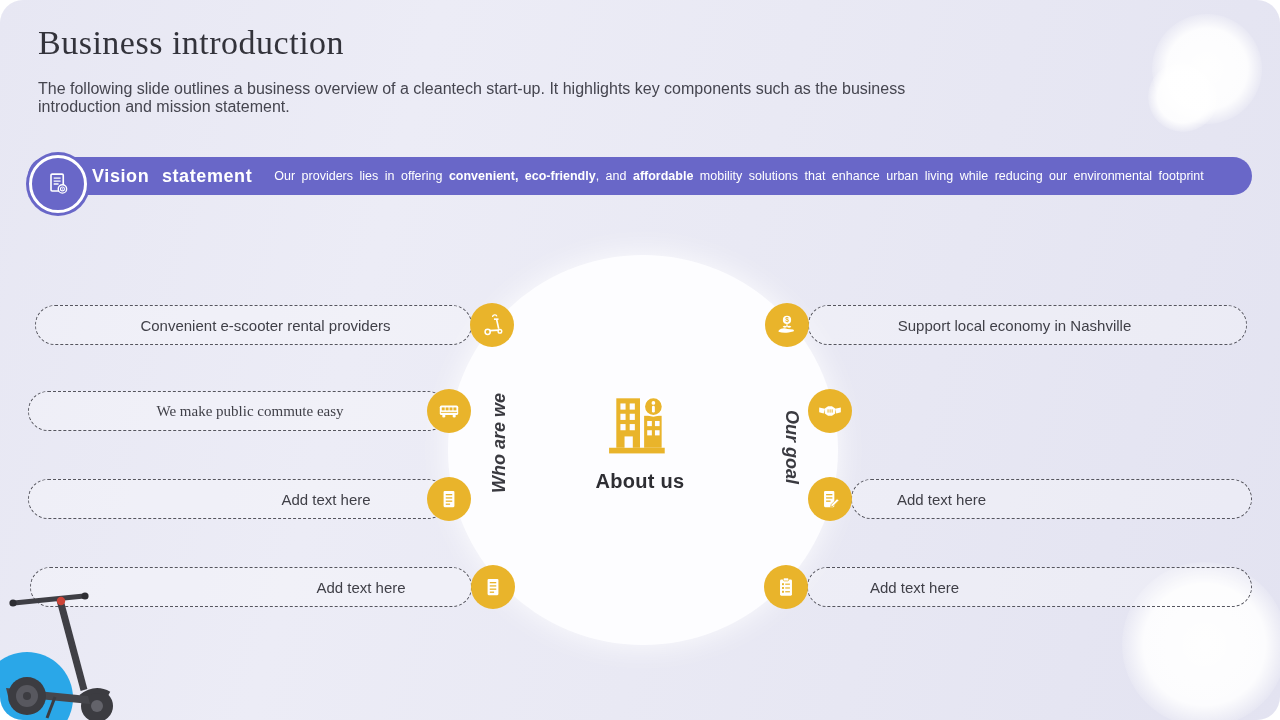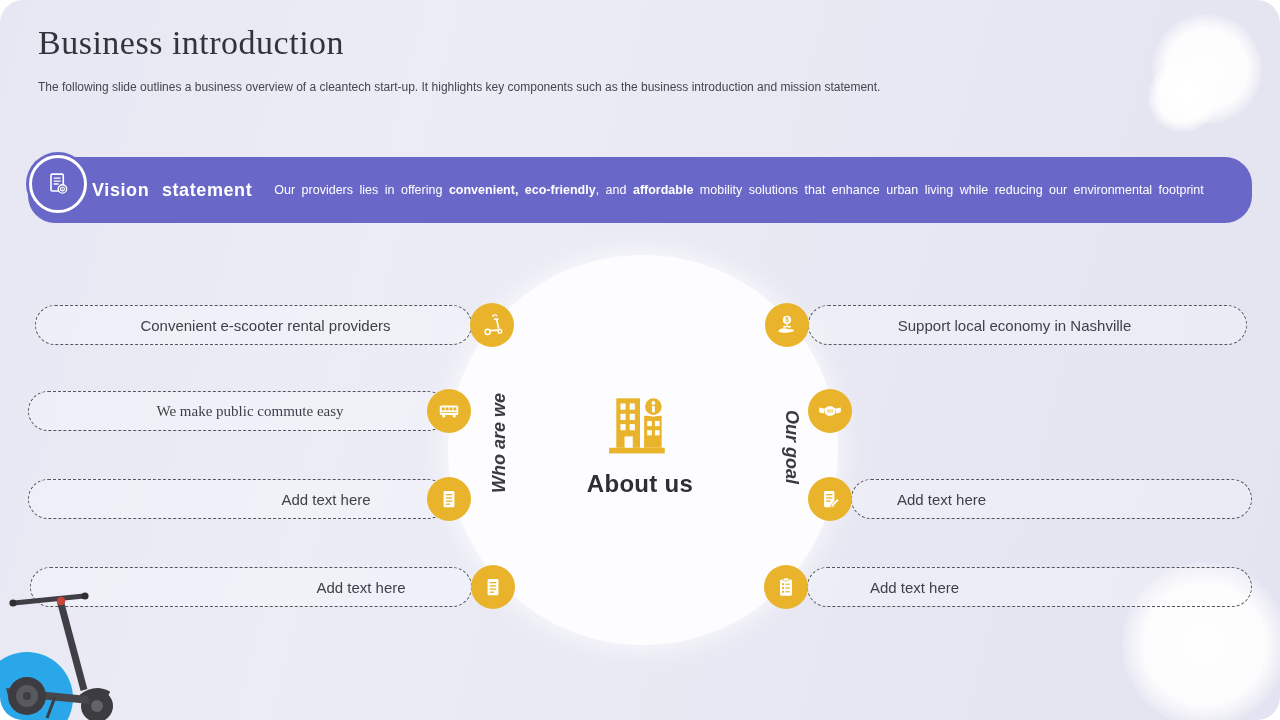--- a/index.html
+++ b/index.html
@@ -17,39 +17,39 @@
   .bokeh { position:absolute; border-radius:50%; pointer-events:none;
     background:radial-gradient(circle, rgba(255,255,255,0.97) 0%, rgba(255,255,255,0.9) 52%, rgba(255,255,255,0) 74%); }
   .bokeh-tr-big   { left:1152px; top:14px;  width:110px; height:110px; }
   .bokeh-tr-small { left:1148px; top:62px;  width:70px;  height:70px;  }
   .bokeh-br       { left:1122px; top:562px; width:165px; height:165px; }
 
   
   .title { position:absolute; left:38px; top:24px; font-family:"Liberation Serif","DejaVu Serif",serif;
     font-size:34px; font-weight:400; color:#33333b; letter-spacing:0.5px; }
   .subtitle { position:absolute; left:38px; top:80px; width:900px;
-    font-size:12px; color:#45454f; }
-
-  
-  .banner { position:absolute; left:28px; top:157px; width:1224px; height:66px;
+    font-size:16px; color:#45454f; }
+
+  
+  .banner { position:absolute; left:28px; top:157px; width:1224px; height:38px;
     background:#6967c8; border-radius:27px; display:flex; align-items:center; }
   .banner-icon-circle { position:absolute; left:1px; top:-2px; width:58px; height:58px;
     border-radius:50%; background:#6967c8; border:3px solid #ffffff;
     box-shadow:0 0 0 3px #6967c8; display:flex; align-items:center; justify-content:center; }
   .banner-label { margin-left:64px; font-size:18px; font-weight:bold; color:#ffffff;
     letter-spacing:0.6px; word-spacing:7px; white-space:nowrap; }
   .banner-body { flex:1; margin-left:22px; margin-right:34px; font-size:12.5px; color:#ffffff;
     word-spacing:3px; text-align:justify; }
   .banner-body b { font-weight:bold; }
 
   
   .hub-circle { position:absolute; left:448px; top:255px; width:390px; height:390px;
     border-radius:50%; background:#fdfdff; box-shadow:0 0 30px rgba(255,255,255,0.9); }
   .hub-content { position:absolute; left:540px; top:388px; width:200px; text-align:center; }
-  .hub-title { margin-top:10px; font-size:24px; font-weight:bold; color:#2e2e33; letter-spacing:0.3px; }
+  .hub-title { margin-top:10px; font-size:20px; font-weight:bold; color:#2e2e33; letter-spacing:0.3px; }
 
   .v-heading { position:absolute; width:170px; height:26px; text-align:center;
     font-size:18px; font-weight:bold; font-style:oblique; color:#3a3a40; white-space:nowrap; }
   .v-heading-left  { left:417px; top:430px; transform:rotate(-90deg); }
   .v-heading-right { left:704px; top:434px; transform:rotate(90deg); }
 
   
   .pill { position:absolute; height:40px; border:1px dashed #55555e; border-radius:20px;
     background:rgba(255,255,255,0.28); display:flex; align-items:center; justify-content:center; }
   .pill-label { font-size:15px; color:#3f3f47; white-space:nowrap; }

